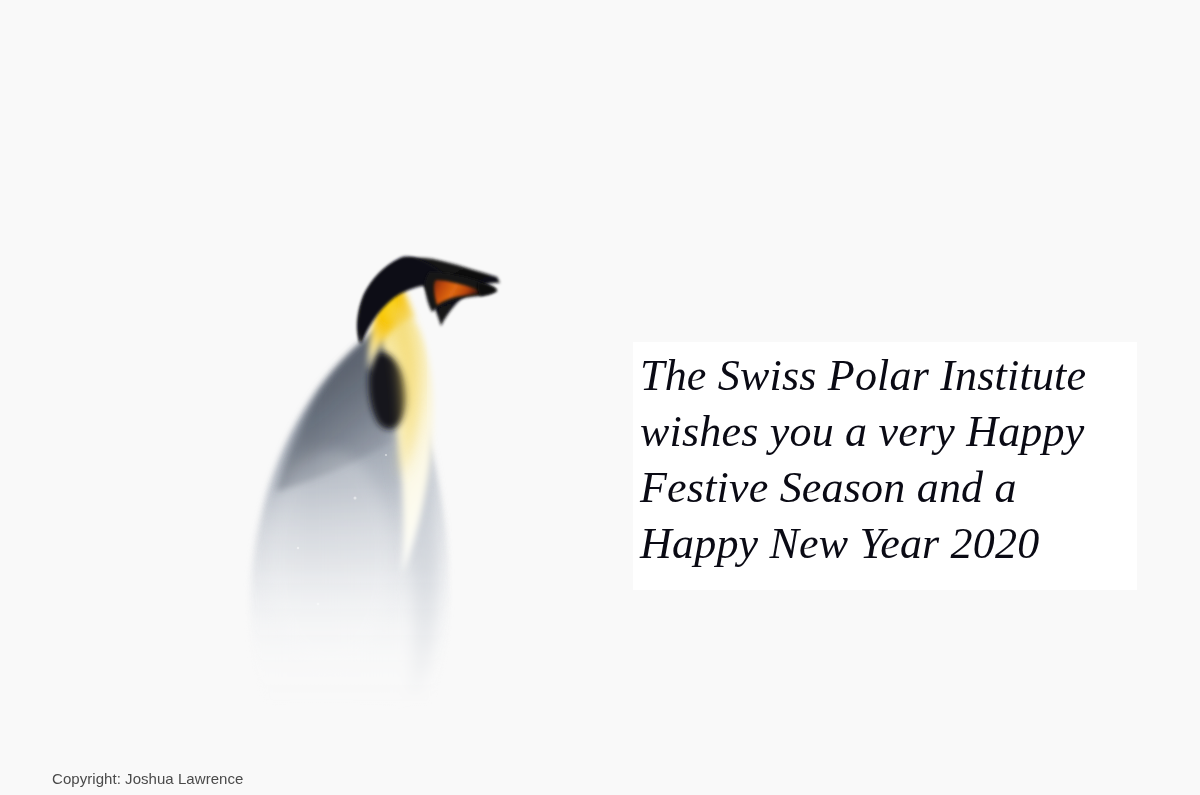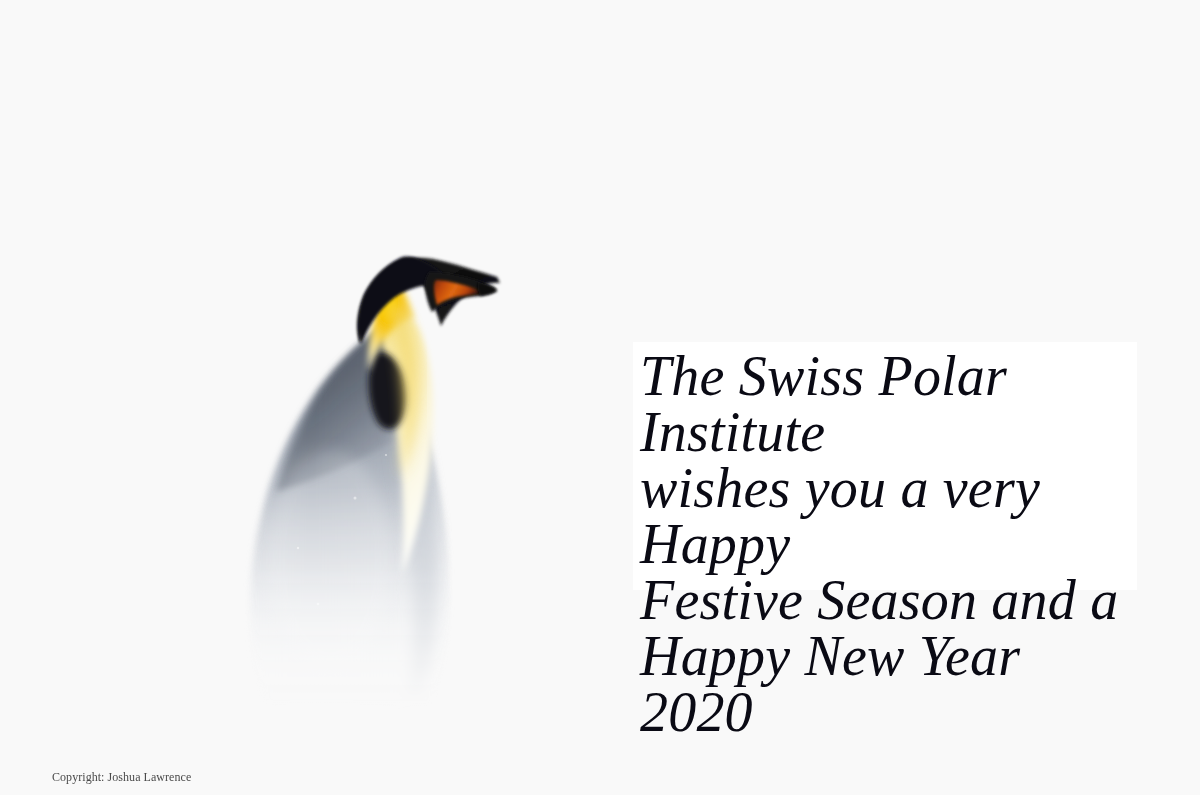--- a/index.html
+++ b/index.html
@@ -44,35 +44,35 @@
   }
   #greeting-text {
     position: absolute;
     left: 7px;
     top: 6px;
     width: 492px;
     margin: 0;
     font-family: "Liberation Serif", "DejaVu Serif", serif;
     font-style: italic;
     font-weight: 400;
-    font-size: 56px;
+    font-size: 44px;
     line-height: 56px;
     color: #0a0a14;
     letter-spacing: 0.2px;
     white-space: pre-line;
   }
 
   
   #copyright {
     position: absolute;
     left: 52px;
     top: 770px;
     margin: 0;
-    font-family: Liberation Serif, serif;
-    font-size: 12px;
+    font-family: Liberation Sans, sans-serif;
+    font-size: 15px;
     font-weight: 400;
     letter-spacing: 0.05px;
     color: #4a4a4a;
     white-space: nowrap;
   }
 </style>
 </head>
 <body>
 
 <div id="stage">

